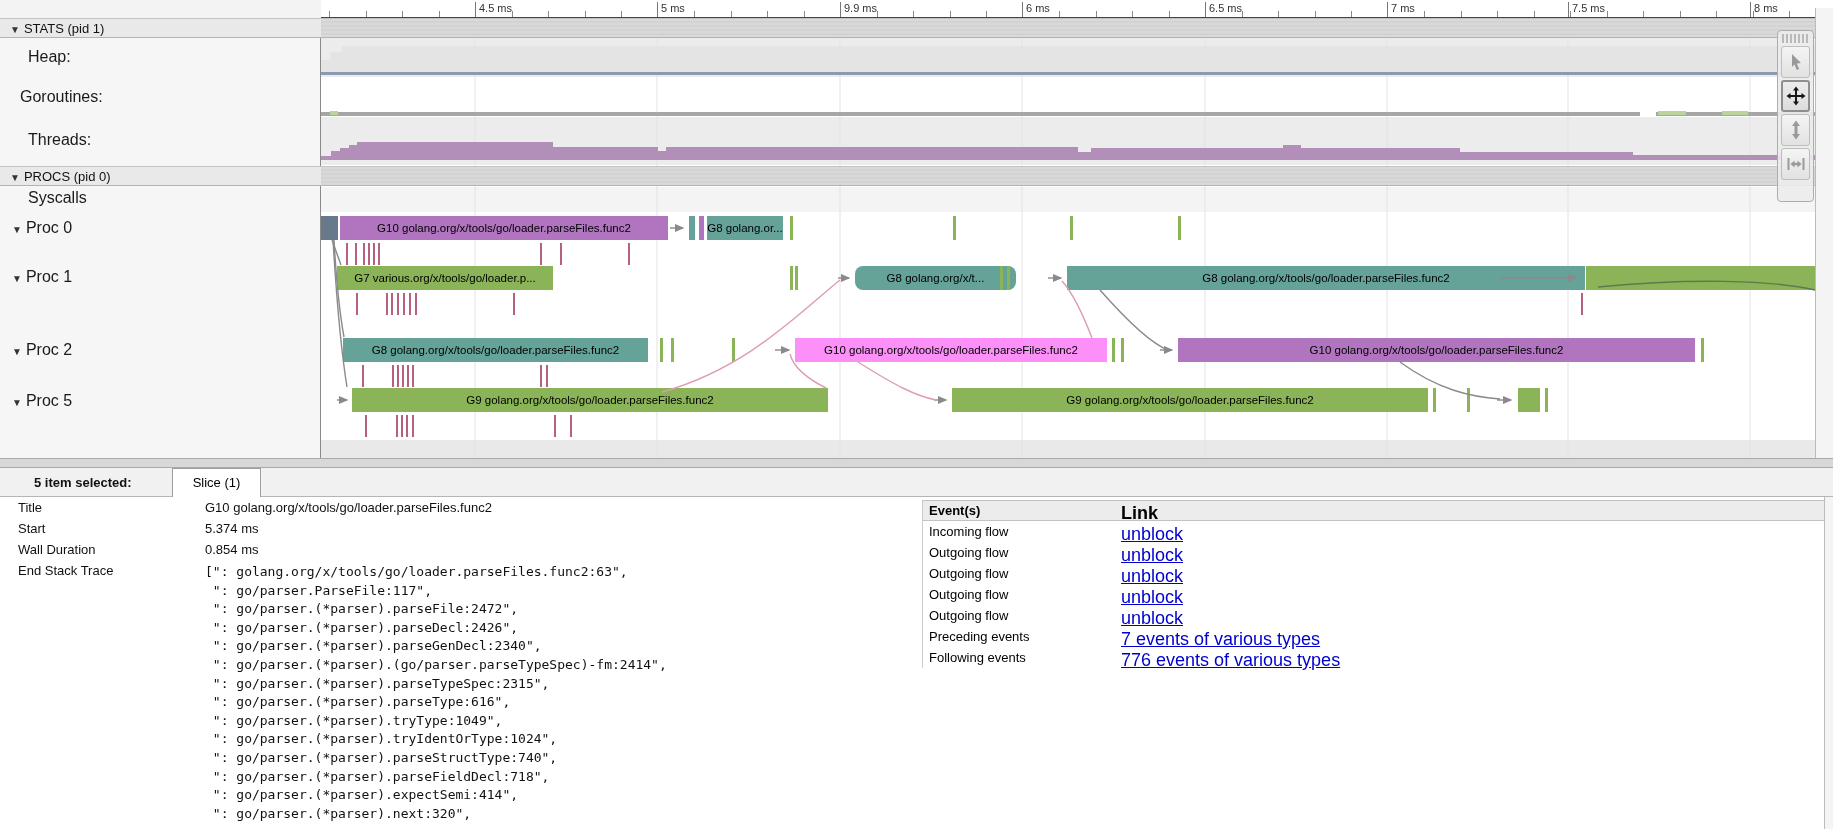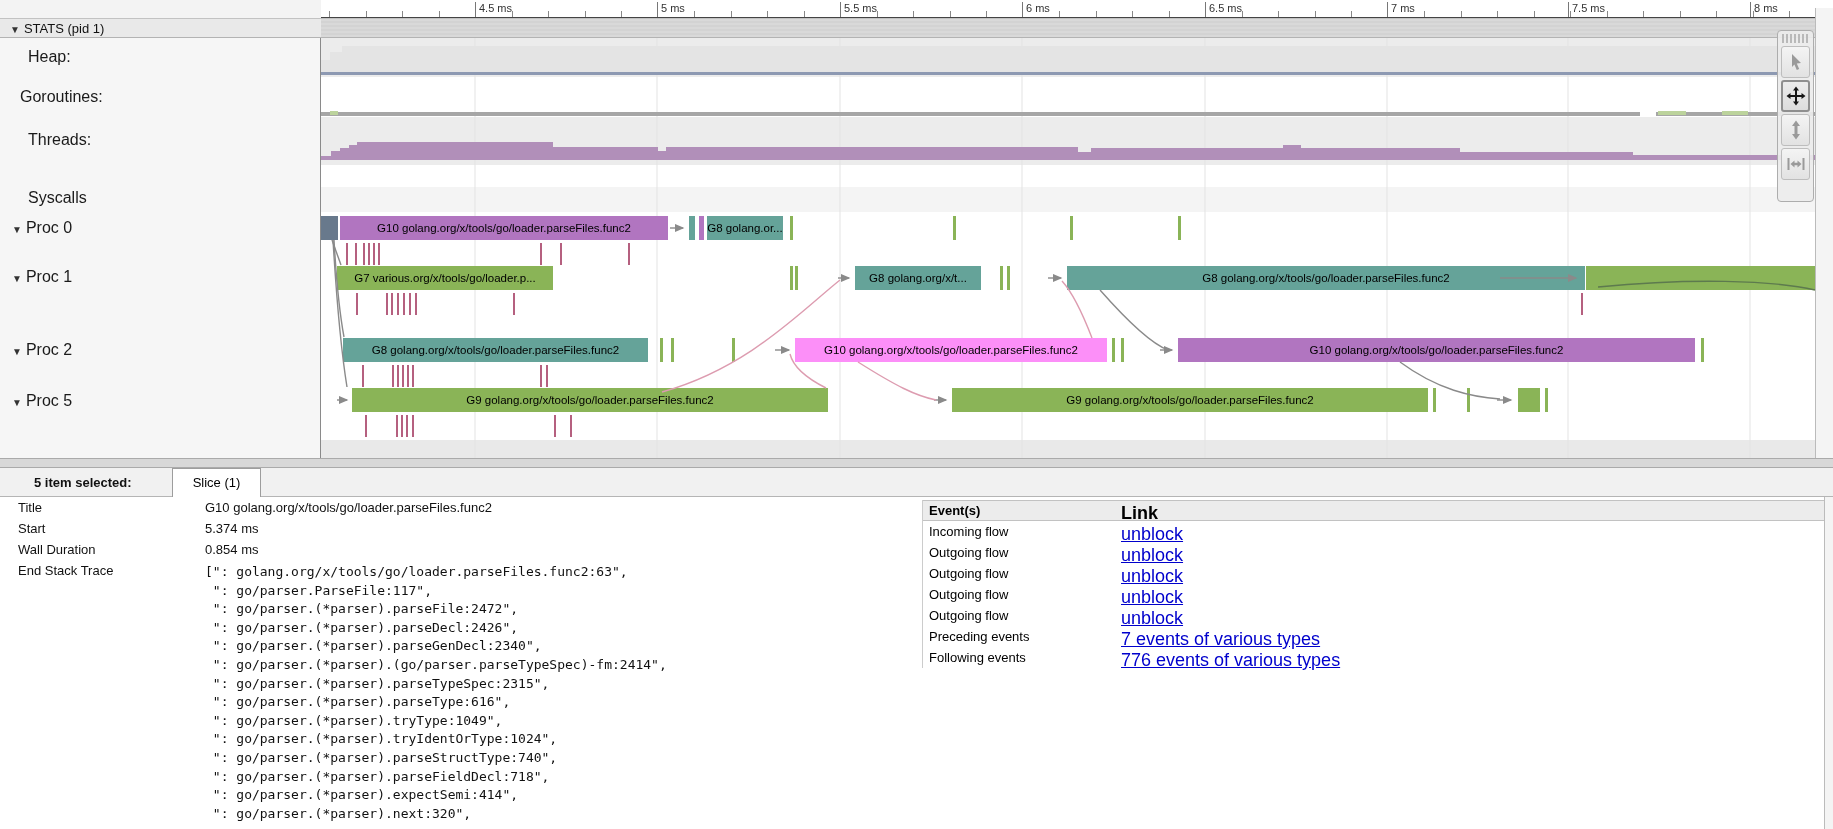--- a/index.html
+++ b/index.html
@@ -83,21 +83,21 @@
     <div class="cutoff-box" style="left:1621px;width:193px;"></div>
 
     <div id="ruler">
       <div id="ruler-left"></div>
       <div id="ruler-ticks">
           <div class="ruler-major" style="left: 475px;"></div>
           <div class="ruler-label" style="left: 479px;">4.5 ms</div>
           <div class="ruler-major" style="left: 657px;"></div>
           <div class="ruler-label" style="left: 661px;">5 ms</div>
           <div class="ruler-major" style="left: 840px;"></div>
-          <div class="ruler-label" style="left: 844px;">5.5 ms</div>
+          <div class="ruler-label" style="left: 844px;">9.9 ms</div>
           <div class="ruler-major" style="left: 1022px;"></div>
           <div class="ruler-label" style="left: 1026px;">6 ms</div>
           <div class="ruler-major" style="left: 1205px;"></div>
           <div class="ruler-label" style="left: 1209px;">6.5 ms</div>
           <div class="ruler-major" style="left: 1387px;"></div>
           <div class="ruler-label" style="left: 1391px;">7 ms</div>
           <div class="ruler-major" style="left: 1568px;"></div>
           <div class="ruler-label" style="left: 1572px;">7.5 ms</div>
           <div class="ruler-major" style="left: 1750px;"></div>
           <div class="ruler-label" style="left: 1754px;">8 ms</div>
@@ -173,20 +173,25 @@
 
     <svg class="overlay" width="1833" height="458">
       <polygon id="threads-poly" fill="#b18fb9" points="321,160 321,156 331,156 331,151 340,151 340,148 349,148 349,145 357,145 357,142 553,142 553,147 658,147 658,151 666,151 666,147 1078,147 1078,152 1091,152 1091,148 1283,148 1283,145 1301,145 1301,148 1460,148 1460,152 1633,152 1633,155 1815,155 1815,160"></polygon>
     </svg>
 
     <div class="section-band" style="top:18px;">
       <div class="band-left"></div>
       <div class="band-right"></div>
       <div class="section-title"><span class="tri">▼</span><span>STATS (pid 1)</span></div>
     </div>
+    <div class="section-band" style="top:166px;">
+      <div class="band-left"></div>
+      <div class="band-right"></div>
+      <div class="section-title"><span class="tri">▼</span><span>PROCS (pid 0)</span></div>
+    </div>
 
     <div class="row-label" style="left:28px;top:48px;">Heap:</div>
     <div class="row-label" style="left:20px;top:88px;">Goroutines:</div>
     <div class="row-label" style="left:28px;top:131px;">Threads:</div>
     <div class="row-label" style="left:28px;top:189px;">Syscalls</div>
     <div class="row-label" style="left:12px;top:219px;"><span class="tri">▼</span><span>Proc 0</span></div>
     <div class="row-label" style="left:12px;top:268px;"><span class="tri">▼</span><span>Proc 1</span></div>
     <div class="row-label" style="left:12px;top:341px;"><span class="tri">▼</span><span>Proc 2</span></div>
     <div class="row-label" style="left:12px;top:392px;"><span class="tri">▼</span><span>Proc 5</span></div>
 
@@ -205,21 +210,21 @@
         <div class="evtick" style="left: 363px; top: 243px; background: rgb(181, 96, 127);"></div>
         <div class="evtick" style="left: 368px; top: 243px; background: rgb(181, 96, 127);"></div>
         <div class="evtick" style="left: 373px; top: 243px; background: rgb(181, 96, 127);"></div>
         <div class="evtick" style="left: 378px; top: 243px; background: rgb(181, 96, 127);"></div>
         <div class="evtick" style="left: 540px; top: 243px; background: rgb(181, 96, 127);"></div>
         <div class="evtick" style="left: 560px; top: 243px; background: rgb(181, 96, 127);"></div>
         <div class="evtick" style="left: 628px; top: 243px; background: rgb(181, 96, 127);"></div>
         <div class="slice" style="left: 337px; top: 266px; width: 216px; background: rgb(138, 180, 87);">G7 various.org/x/tools/go/loader.p...</div>
         <div class="slice" style="left: 790px; top: 266px; width: 3px; background: rgb(138, 180, 87);"></div>
         <div class="slice" style="left: 795px; top: 266px; width: 3px; background: rgb(138, 180, 87);"></div>
-        <div class="slice" style="left: 855px; top: 266px; width: 126px; background: rgb(101, 163, 153);">G8 golang.org/x/t...</div>
+        <div class="slice" style="left: 855px; top: 266px; width: 161px; background: rgb(101, 163, 153); border-radius: 8px;">G8 golang.org/x/t...</div>
         <div class="slice" style="left: 1000px; top: 266px; width: 3px; background: rgb(138, 180, 87);"></div>
         <div class="slice" style="left: 1007px; top: 266px; width: 3px; background: rgb(138, 180, 87);"></div>
         <div class="slice" style="left: 1067px; top: 266px; width: 518px; background: rgb(101, 163, 153);">G8 golang.org/x/tools/go/loader.parseFiles.func2</div>
         <div class="slice" style="left: 1586px; top: 266px; width: 229px; background: rgb(138, 180, 87);"></div>
         <div class="evtick" style="left: 356px; top: 293px; background: rgb(181, 96, 127);"></div>
         <div class="evtick" style="left: 386px; top: 293px; background: rgb(181, 96, 127);"></div>
         <div class="evtick" style="left: 391px; top: 293px; background: rgb(181, 96, 127);"></div>
         <div class="evtick" style="left: 397px; top: 293px; background: rgb(181, 96, 127);"></div>
         <div class="evtick" style="left: 403px; top: 293px; background: rgb(181, 96, 127);"></div>
         <div class="evtick" style="left: 409px; top: 293px; background: rgb(181, 96, 127);"></div>

